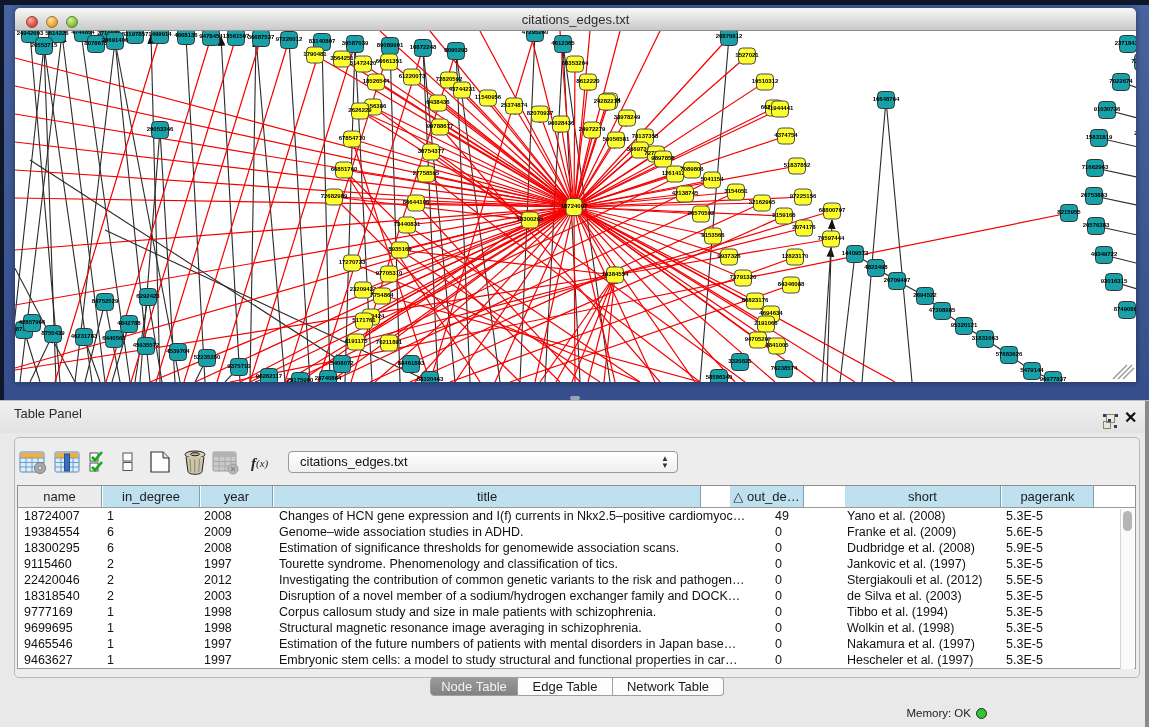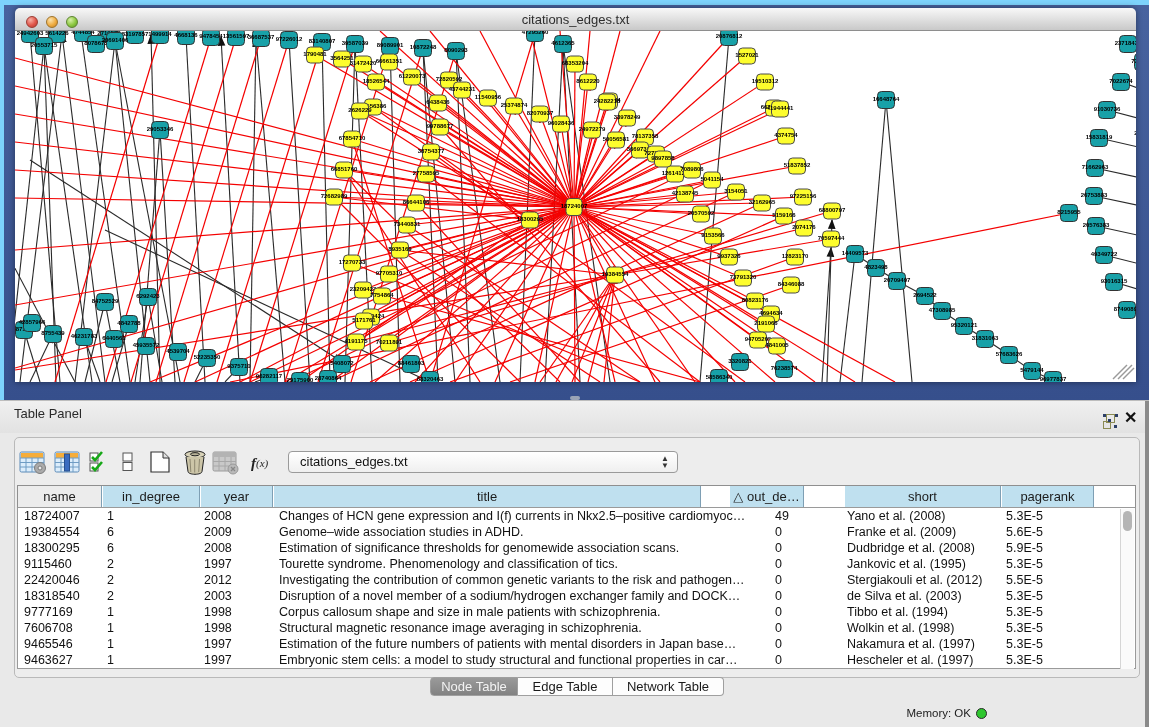--- a/index.html
+++ b/index.html
@@ -1,15 +1,15 @@
 <!DOCTYPE html>
 <html><head><meta charset="utf-8"><style>
 * { margin:0; padding:0; box-sizing:border-box; }
 html,body { width:1149px; height:727px; font-family:"Liberation Sans", sans-serif; }
-#app { position:relative; width:1149px; height:727px; background:#7dd3fc; overflow:hidden; }
+#app { position:relative; width:1149px; height:727px; background:#0f172a; overflow:hidden; }
 #desktop { position:absolute; left:4px; top:5px; width:1145px; height:395px;
   background:linear-gradient(#48639f,#364f8c); }
 #win { position:absolute; left:11px; top:3px; width:1121px; height:374px;
   border-radius:5px 5px 0 0; box-shadow:0 0 6px rgba(0,0,0,.45); }
 #titlebar { position:absolute; left:0; top:0; width:100%; height:23px;
   border-radius:5px 5px 0 0; background:linear-gradient(#f8f8f8,#c9c9c9);
   border-bottom:1px solid #8e8e8e; }
 #titlebar .t { position:absolute; width:100%; text-align:center; top:4px; font-size:13px; color:#2e2e2e; }
 .tl { position:absolute; top:8px; width:12px; height:12px; border-radius:50%; }
 #tl1 { left:11px; background:radial-gradient(circle at 35% 30%, #f7b0a5, #e1574b 55%, #b13b33); border:1px solid #9d3b32;}
@@ -678,21 +678,21 @@
           <span class="c4">0</span>
           <span class="c5">Dudbridge et al. (2008)</span>
           <span class="c6">5.9E-5</span>
 </div>
 <div class="trow" style="top:48px">
 <span class="c0">9115460</span>
           <span class="c1">2</span>
           <span class="c2">1997</span>
 <span class="c3">Tourette syndrome. Phenomenology and classification of tics.</span>
           <span class="c4">0</span>
-          <span class="c5">Jankovic et al. (1995)</span>
+          <span class="c5">Jankovic et al. (1997)</span>
           <span class="c6">5.3E-5</span>
 </div>
 <div class="trow" style="top:64px">
 <span class="c0">22420046</span>
           <span class="c1">2</span>
           <span class="c2">2012</span>
 <span class="c3">Investigating the contribution of common genetic variants to the risk and pathogen…</span>
           <span class="c4">0</span>
           <span class="c5">Stergiakouli et al. (2012)</span>
           <span class="c6">5.5E-5</span>
@@ -703,27 +703,27 @@
           <span class="c2">2003</span>
 <span class="c3">Disruption of a novel member of a sodium/hydrogen exchanger family and DOCK…</span>
           <span class="c4">0</span>
           <span class="c5">de Silva et al. (2003)</span>
           <span class="c6">5.3E-5</span>
 </div>
 <div class="trow" style="top:96px">
 <span class="c0">9777169</span>
           <span class="c1">1</span>
           <span class="c2">1998</span>
-<span class="c3">Corpus callosum shape and size in male patients with schizophrenia.</span>
+<span class="c3">Corpus callosum study and size in male patients with schizophrenia.</span>
           <span class="c4">0</span>
           <span class="c5">Tibbo et al. (1994)</span>
           <span class="c6">5.3E-5</span>
 </div>
 <div class="trow" style="top:112px">
-<span class="c0">7606708</span>
+<span class="c0">9699695</span>
           <span class="c1">1</span>
           <span class="c2">1998</span>
 <span class="c3">Structural magnetic resonance image averaging in schizophrenia.</span>
           <span class="c4">0</span>
           <span class="c5">Wolkin et al. (1998)</span>
           <span class="c6">5.3E-5</span>
 </div>
 <div class="trow" style="top:128px">
 <span class="c0">9465546</span>
           <span class="c1">1</span>

